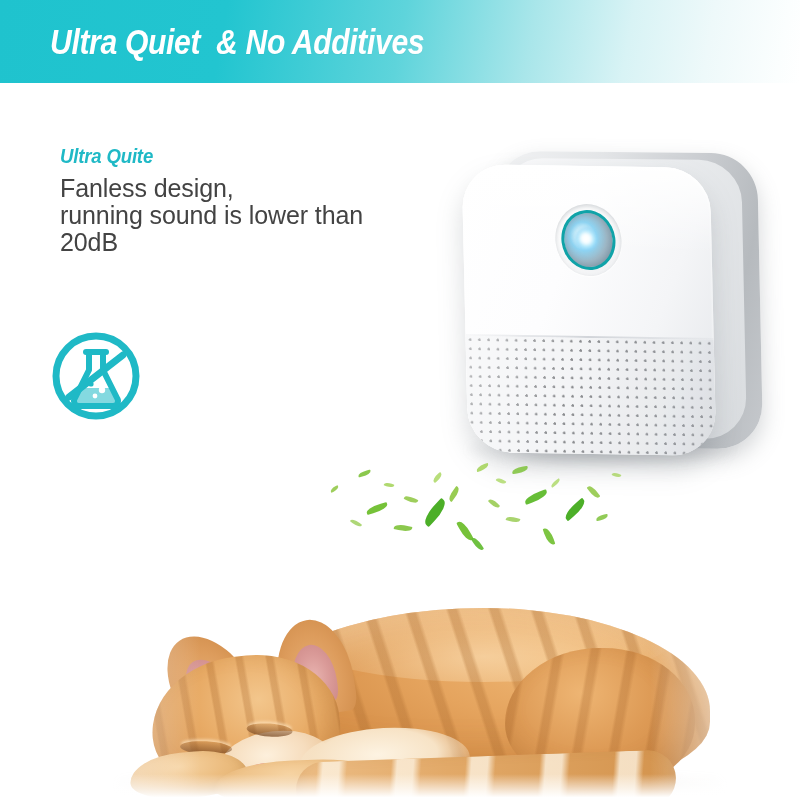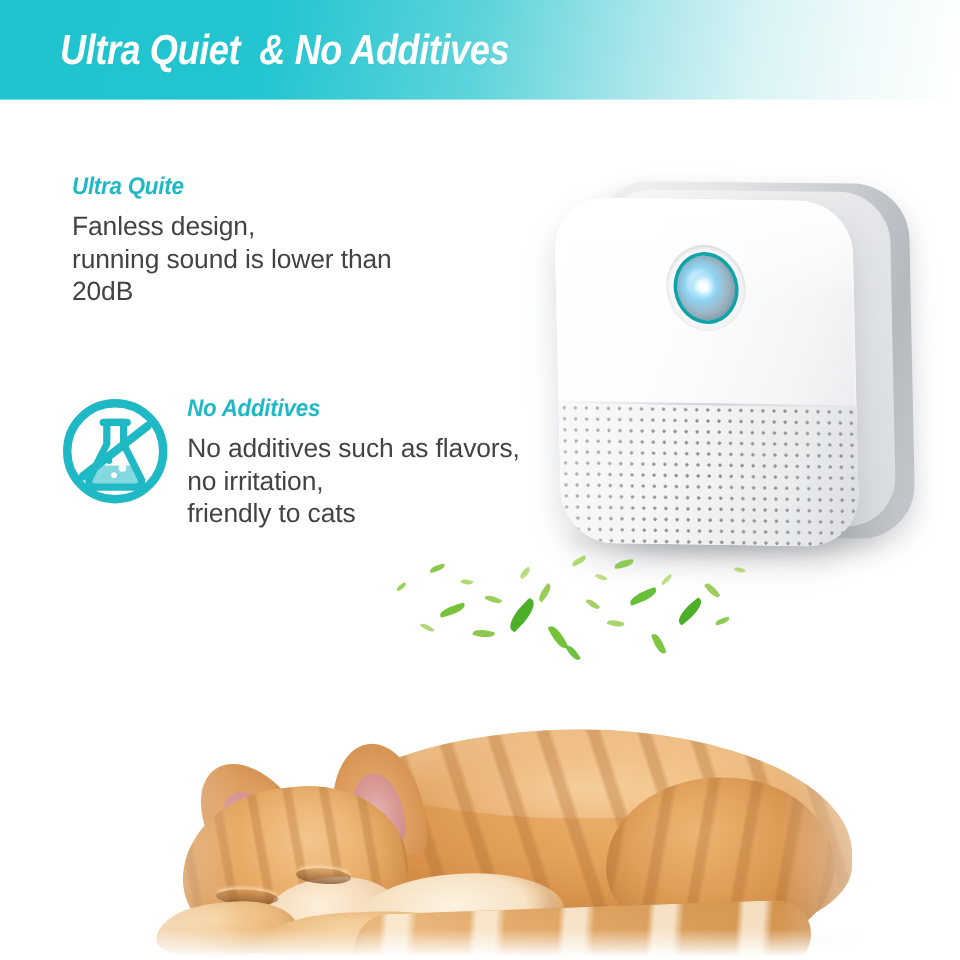--- a/index.html
+++ b/index.html
@@ -71,21 +71,21 @@
     font-weight: bold;
     font-style: italic;
     color: #1fb9c6;
     letter-spacing: -0.2px;
     transform: scaleX(0.93);
     transform-origin: left center;
     margin: 0 0 7px 0;
     white-space: nowrap;
   }
   .feature-body {
-    font-size: 22px;
+    font-size: 25px;
     line-height: 27px;
     color: #434343;
     margin: 0;
     white-space: pre-line;
     letter-spacing: -0.1px;
   }
 
   
   .device-stage {
     position: absolute;
@@ -502,26 +502,20 @@
 
       <path d="M41 24 L41 42 L27 70 A5 5 0 0 0 31 78 L65 78 A5 5 0 0 0 69 70 L55 42 L55 24 Z" fill="none" stroke="#1fb9c6" stroke-width="6" stroke-linejoin="round"></path>
       <line x1="38" y1="24" x2="58" y2="24" stroke="#1fb9c6" stroke-width="6" stroke-linecap="round"></line>
 
       <path d="M33 60 L63 60 L67 70 A5 5 0 0 1 63 77 L33 77 A5 5 0 0 1 29 70 Z" fill="#1fb9c6" opacity="0.55"></path>
 
       <circle cx="43" cy="56" r="2.6" fill="#1fb9c6"></circle>
       <circle cx="54" cy="62" r="3.2" fill="#ffffff"></circle>
       <circle cx="47" cy="68" r="2.4" fill="#ffffff"></circle>
     </svg>
-  </div>
-  <div class="feature-text">
-    <div class="feature-heading">No Additives</div>
-    <div class="feature-body">No additives such as flavors,
-no irritation,
-friendly to cats</div>
   </div>
 </div>
 
 <div class="device-stage">
   <div class="device-shadow-ground"></div>
   <div class="device-back">
     <div class="device-back-inner"></div>
   </div>
   <div class="device-front">
     <div class="device-top-highlight"></div>

